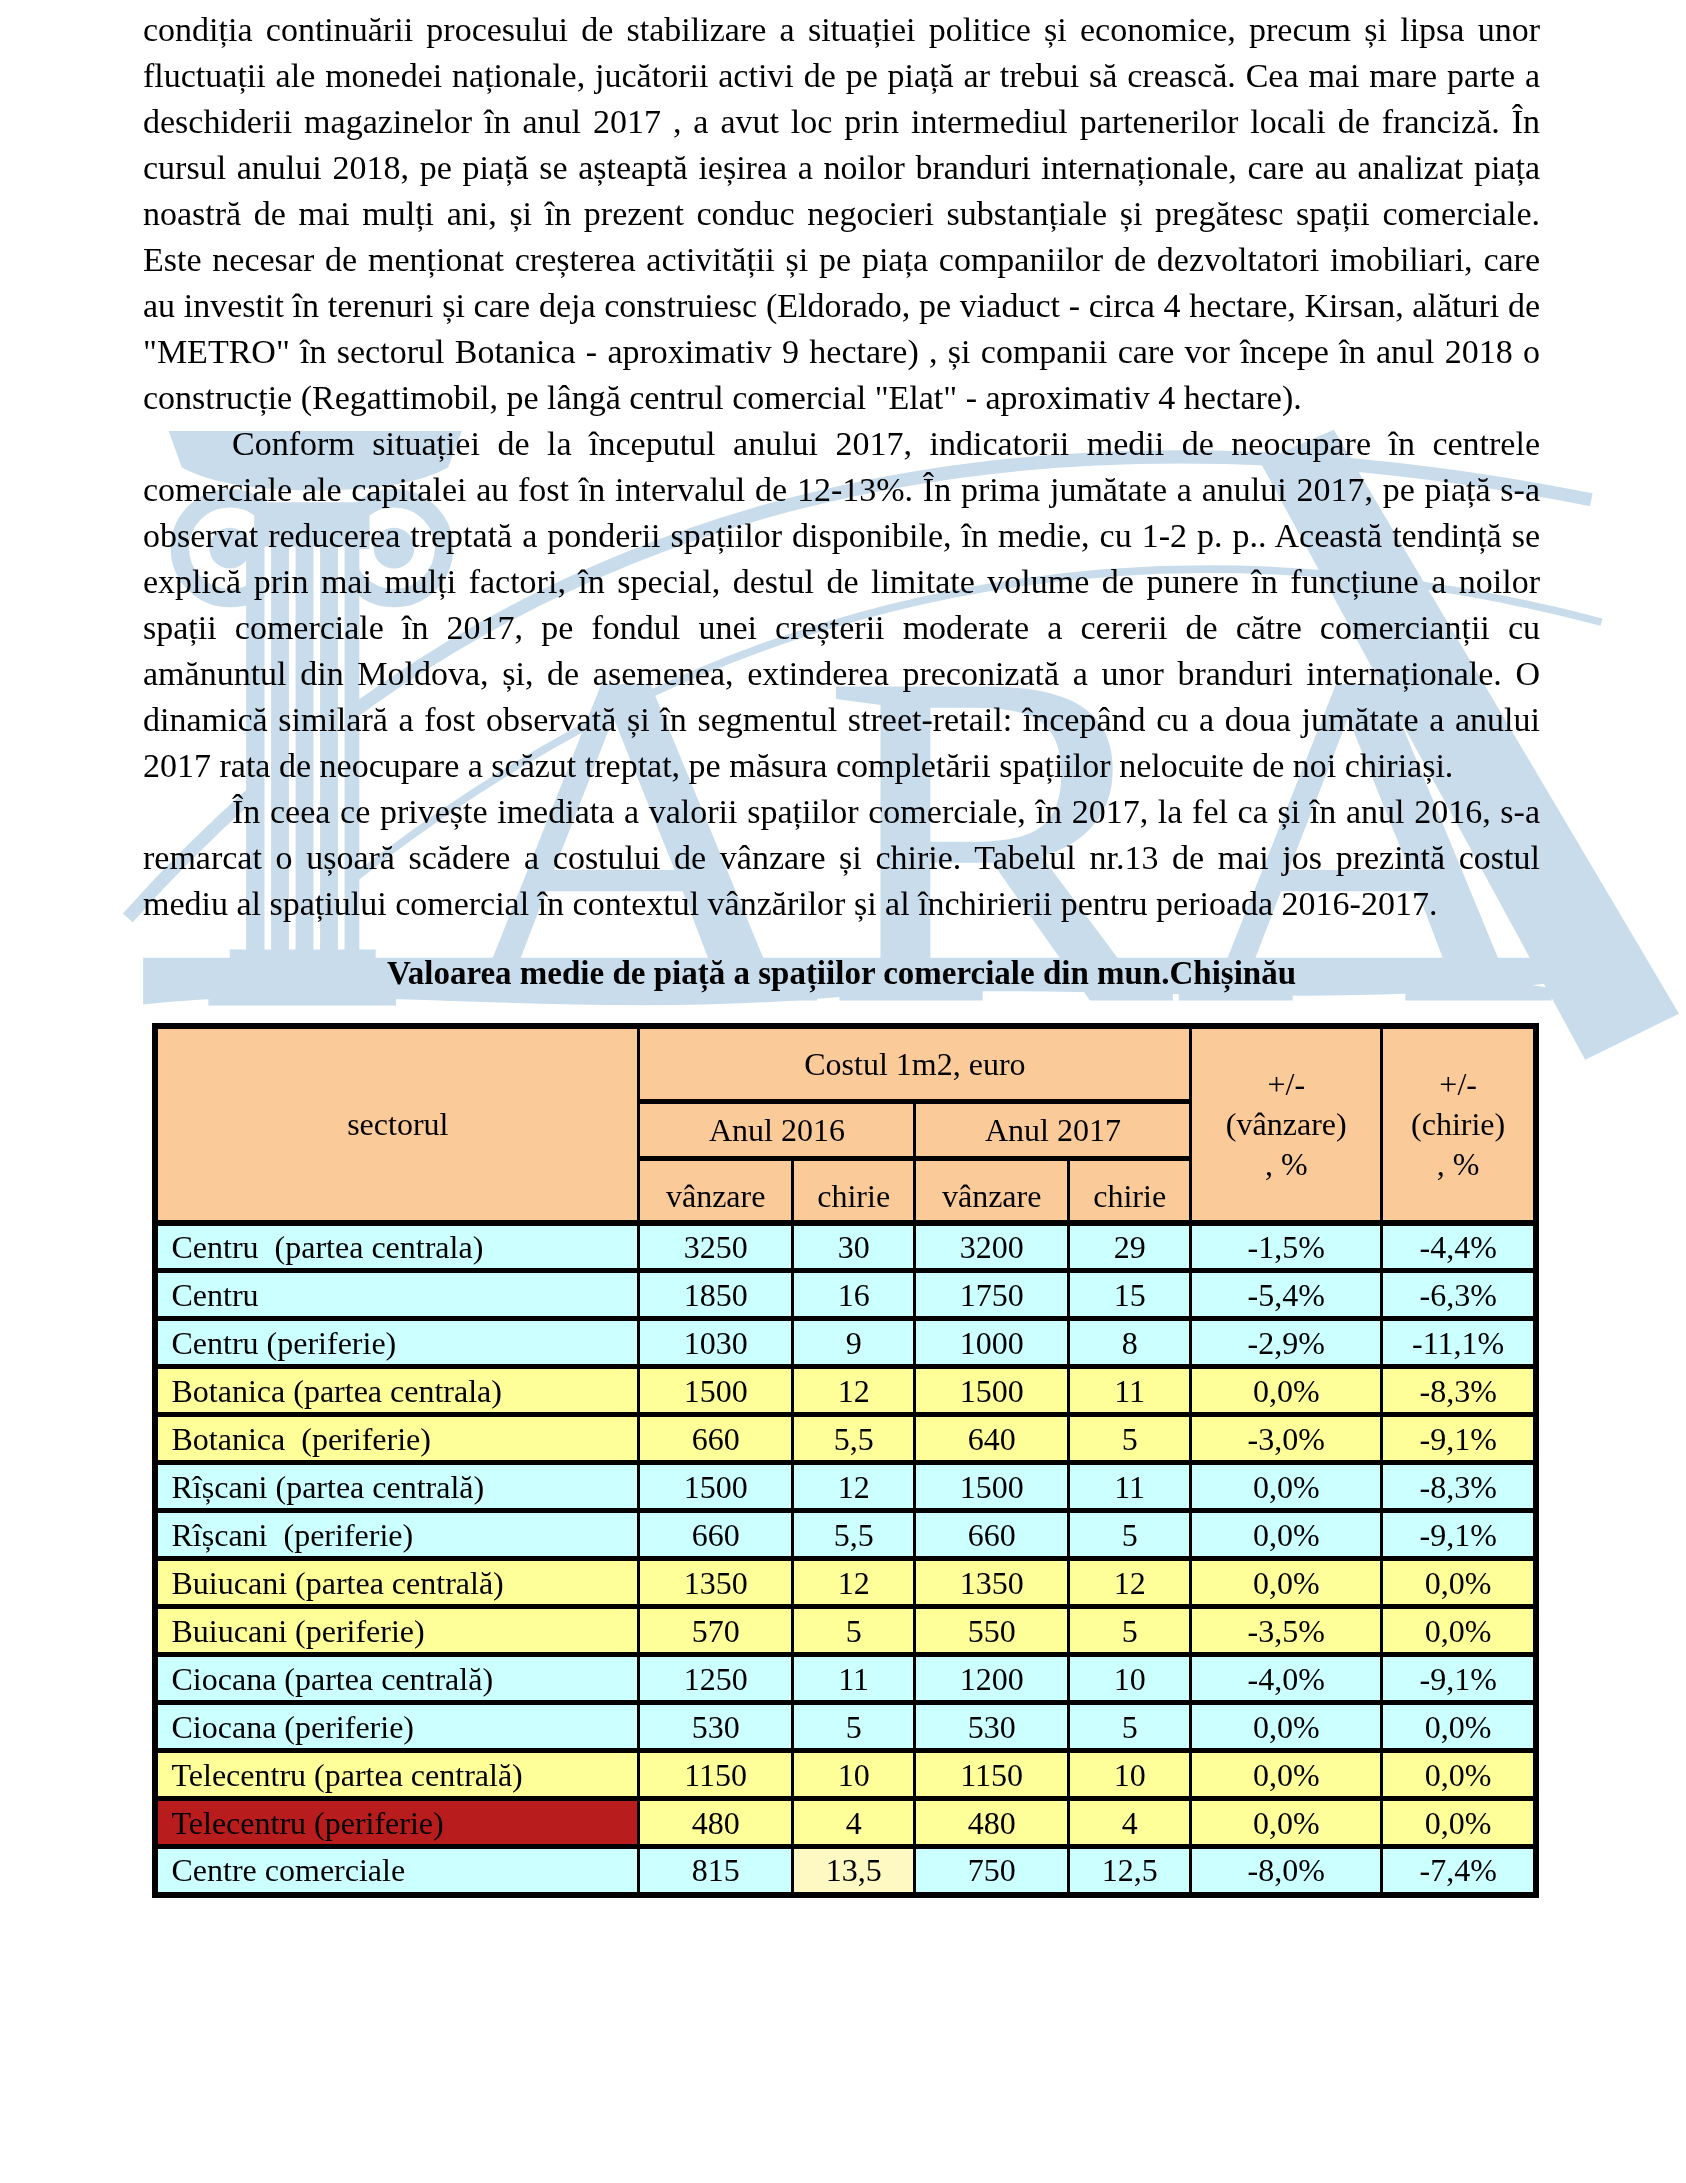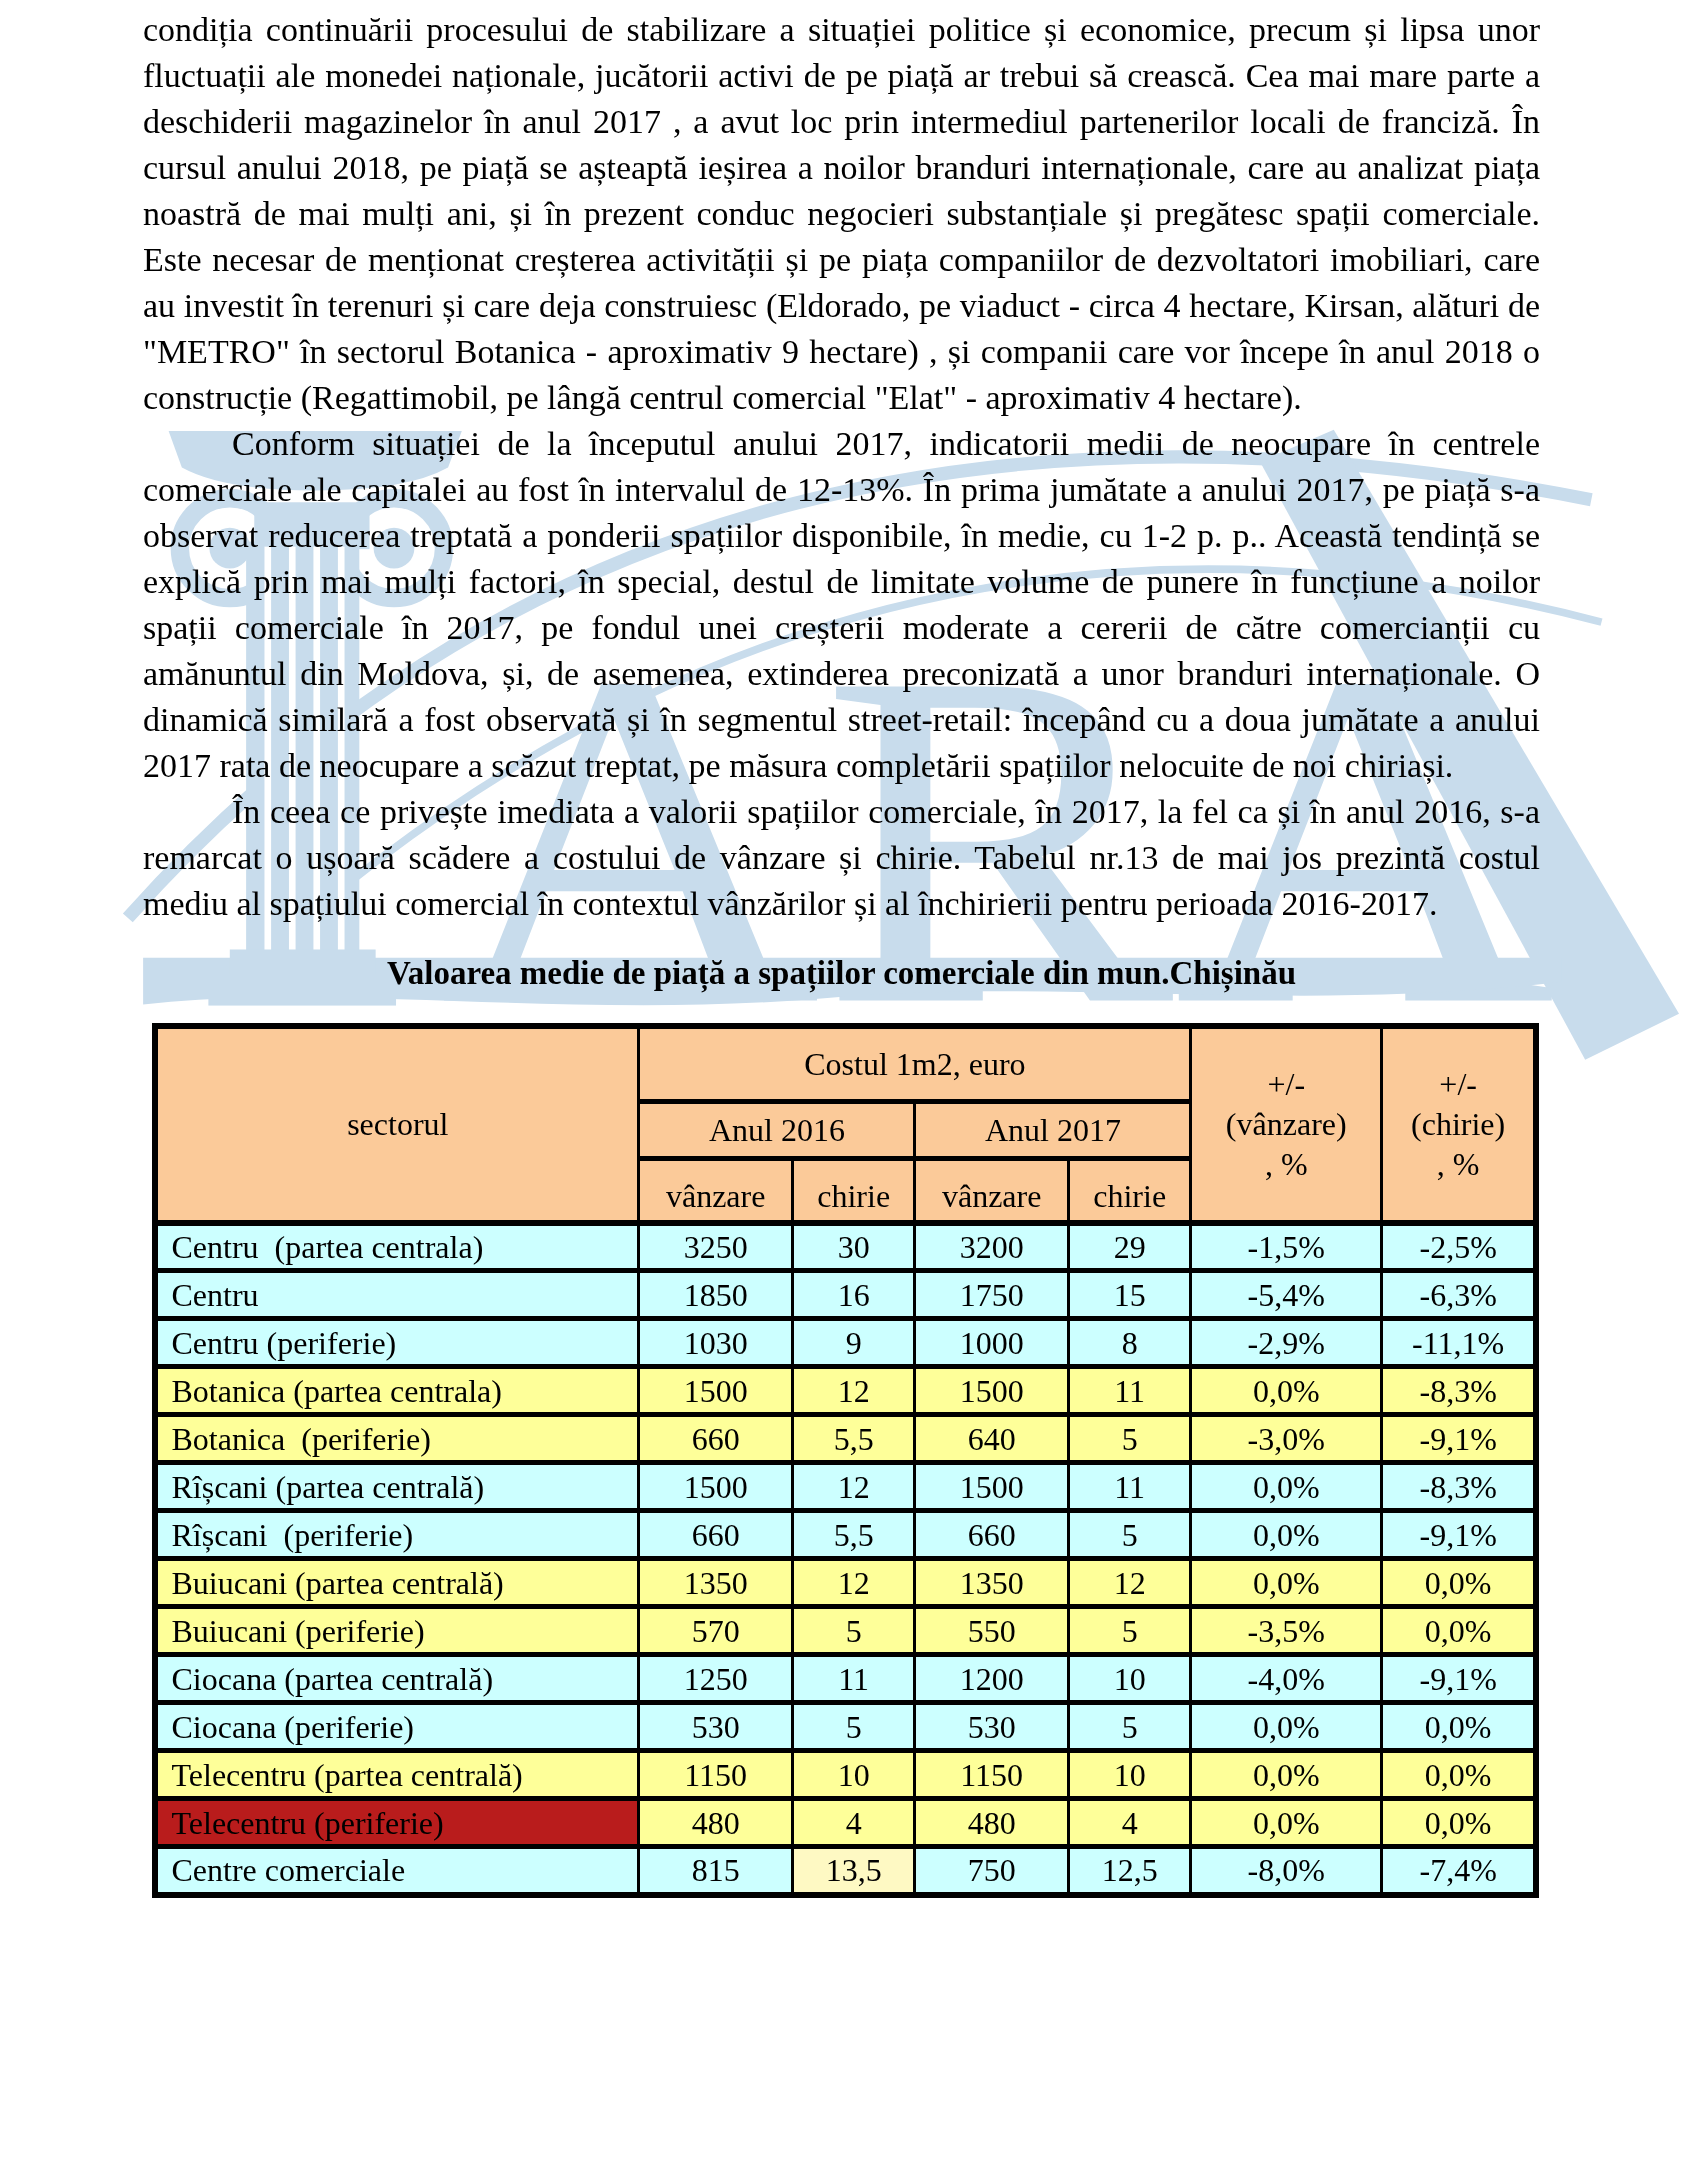--- a/index.html
+++ b/index.html
@@ -95,21 +95,21 @@
         <td class="hdr subhead" style="background: rgb(251, 202, 153);"><span class="wraplim">vânzare</span></td>
         <td class="hdr subhead" style="background: rgb(251, 202, 153);"><span class="wraplim">chirie</span></td>
       </tr>
     <tr class="data first">
     <td class="sector" style="background: rgb(204, 255, 255);">Centru  (partea centrala)</td>
     <td style="background: rgb(204, 255, 255);">3250</td>
     <td style="background: rgb(204, 255, 255);">30</td>
     <td style="background: rgb(204, 255, 255);">3200</td>
     <td style="background: rgb(204, 255, 255);">29</td>
     <td style="background: rgb(204, 255, 255); margin-top: 8px;">-1,5%</td>
-    <td style="background: rgb(204, 255, 255);">-2,5%</td>
+    <td style="background: rgb(204, 255, 255);">-4,4%</td>
   </tr>
         <tr class="data">
     <td class="sector" style="background: rgb(204, 255, 255);">Centru</td>
     <td style="background: rgb(204, 255, 255);">1850</td>
     <td style="background: rgb(204, 255, 255);">16</td>
     <td style="background: rgb(204, 255, 255);">1750</td>
     <td style="background: rgb(204, 255, 255);">15</td>
     <td style="background: rgb(204, 255, 255);">-5,4%</td>
     <td style="background: rgb(204, 255, 255);">-6,3%</td>
   </tr>

